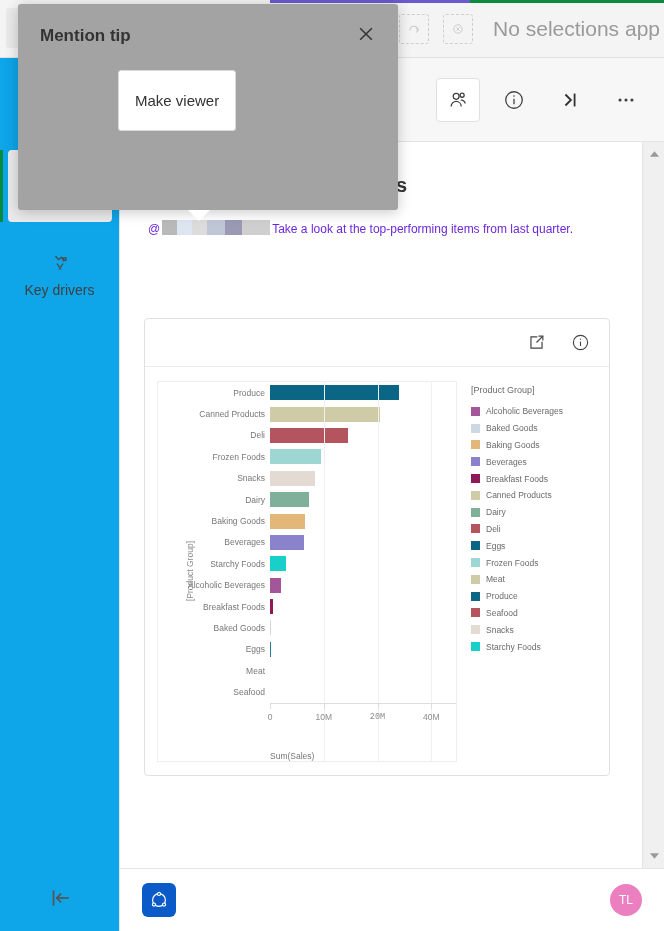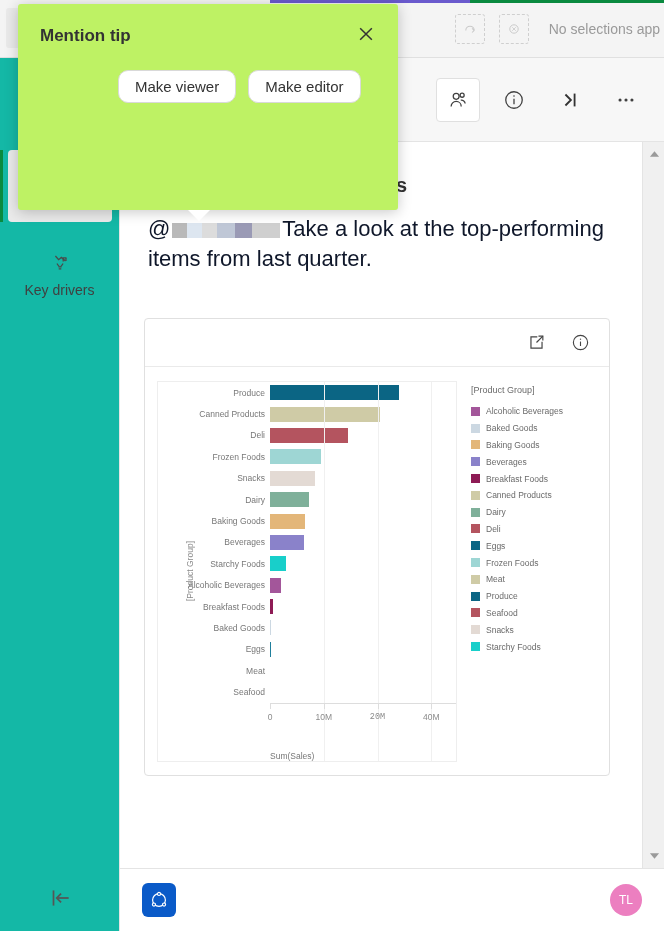--- a/index.html
+++ b/index.html
@@ -30,41 +30,41 @@
     display: flex; align-items: center; justify-content: center;
     border-radius: 3px; color: #595959;
   }
   .tb-btn.boxed { background: #eaeaea; }
   .tb-dashed {
     width: 30px; height: 30px; border: 1px dashed #cfcfcf; border-radius: 3px;
     display: flex; align-items: center; justify-content: center; color: #c9c9c9;
     margin-left: 14px;
   }
   .tb-sel-text {
-    margin-left: 20px; color: #9a9a9a; font-size: 14px; white-space: nowrap;
+    margin-left: 20px; color: #9a9a9a; font-size: 21px; white-space: nowrap;
   }
 
   
   .subbar {
     position: absolute; left: 120px; top: 58px; width: 544px; height: 84px;
     background: #f7f7f7; border-bottom: 1px solid #e4e4e4;
     display: flex; align-items: center; justify-content: flex-end;
     padding-right: 16px;
   }
   .subbar-icon {
     width: 44px; height: 44px; margin-left: 12px;
     display: flex; align-items: center; justify-content: center;
     color: #404040; border-radius: 4px;
   }
   .subbar-icon.boxed { background: #ffffff; border: 1px solid #e0e0e0; }
 
   
   .sidebar {
     position: absolute; left: 0; top: 58px; width: 120px; height: 873px;
-    background: #14b8a6; border-right: 1px solid #e4e4e4;
+    background: #0ea5e9; border-right: 1px solid #e4e4e4;
   }
   .side-item {
     position: relative; width: 104px; margin: 0 auto 14px auto;
     padding: 12px 0 10px 0; border-radius: 4px;
     display: flex; flex-direction: column; align-items: center;
     color: #404040; font-size: 14px;
   }
   .side-item.active { background: #eaeaea; }
   .side-item.active::before {
     content: ""; position: absolute; left: -8px; top: 0;
@@ -81,21 +81,21 @@
   .notepanel {
     position: absolute; left: 120px; top: 142px; width: 522px; height: 726px;
     background: #ffffff; overflow: hidden;
   }
   .note-title {
     position: absolute; left: 276px; top: 32px; font-size: 20px;
     color: #333; font-weight: 600;
   }
   .note-body { position: absolute; left: 28px; top: 72px; width: 456px; }
   .note-text {
-    font-size: 22px; line-height: 30px; color: #0f172a;
+    font-size: 12px; line-height: 30px; color: #6d28d9;
   }
   .mention-redact {
     display: inline-block; vertical-align: -2px; width: 108px; height: 15px;
     background: linear-gradient(90deg,#b9b9b9 0 14%,#dde6f0 14% 28%,#dcdcdc 28% 42%,
       #bfc7d6 42% 58%,#9a9ab5 58% 74%,#cfcfcf 74% 100%);
     margin: 0 2px;
   }
 
   
   .chartcard {
@@ -173,42 +173,42 @@
   .space-name { margin-left: 16px; font-size: 18px; color: #333; font-weight: 600; }
   .avatar {
     margin-left: auto; width: 32px; height: 32px; border-radius: 50%;
     background: #ec7fc0; color: #fff; font-size: 12px;
     display: flex; align-items: center; justify-content: center;
   }
 
   
   .popup {
     position: absolute; left: 18px; top: 4px; width: 380px; height: 206px;
-    background: #bef264; border-radius: 3px;
+    background: #a3a3a3; border-radius: 3px;
     box-shadow: 0 2px 14px rgba(0,0,0,.22); z-index: 40;
   }
   .popup-head {
     display: flex; align-items: center; justify-content: space-between;
     padding: 20px 22px 0 22px;
   }
   .popup-title { font-size: 17px; color: #333; font-weight: 600; }
   .popup-close { color: #333; cursor: pointer; }
   .popup-text {
     padding: 16px 22px 0 22px; font-size: 15px; line-height: 25px; color: #333;
   }
   .pop-redact {
     display: inline-block; vertical-align: -2px; width: 100px; height: 15px;
     background: linear-gradient(90deg,#d8d8d8 0 18%,#b0b0b0 18% 38%,#dcdcdc 38% 58%,
       #c9c9c9 58% 78%,#e2e2e2 78% 100%);
     margin: 0 2px;
   }
   .popup-btns { display: flex; gap: 12px; padding: 22px 22px 0 100px; }
   .pbtn {
-    padding: 7px 16px; font-size: 15px; color: #333;
-    border: 1px solid #d9d9d9; border-radius: 10px; background: #fff; cursor: pointer;
+    padding: 21px 16px; font-size: 15px; color: #333;
+    border: 1px solid #d9d9d9; border-radius: 3px; background: #fff; cursor: pointer;
     font-family: "Liberation Sans", sans-serif;
   }
   .popup-tail {
     position: absolute; left: 170px; bottom: -11px; width: 22px; height: 11px;
     background: #fff; clip-path: polygon(0 0, 100% 0, 50% 100%);
   }
   .tl-corner {
     position: absolute; left: 6px; top: 8px; width: 34px; height: 38px;
     background: #eaeaea; border-radius: 3px; z-index: 5;
   }
@@ -556,18 +556,17 @@
     <div class="popup-head">
       <span class="popup-title">Mention tip</span>
       <span class="popup-close">
         <svg width="20" height="20" viewBox="0 0 24 24" stroke="#333" stroke-width="1.8">
             <path d="M5 5l14 14M19 5L5 19"></path>
           </svg>
       </span>
     </div>
     <div class="popup-btns">
       <button class="pbtn">Make viewer</button>
-      <button class="pbtn">Make editor</button>
     </div>
     <div class="popup-tail"></div>
   </div>
 
 </div>
 
 </body></html>

